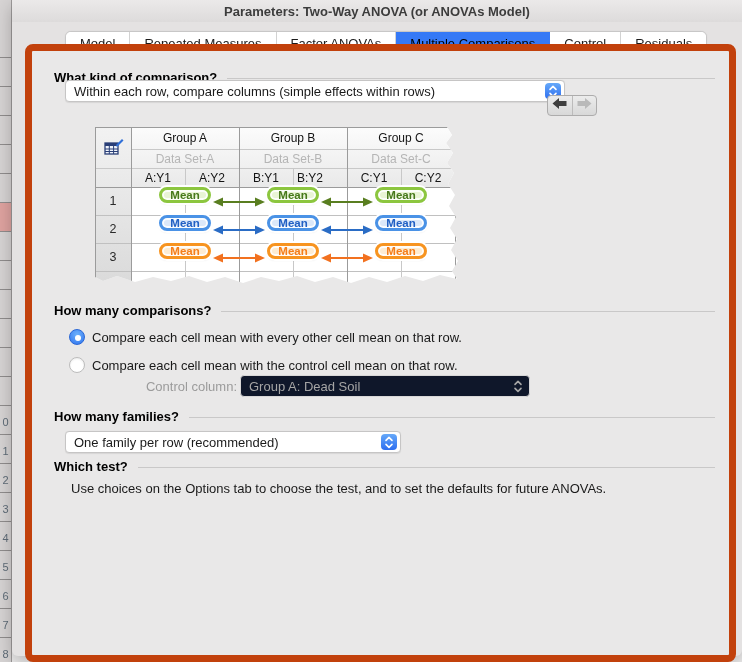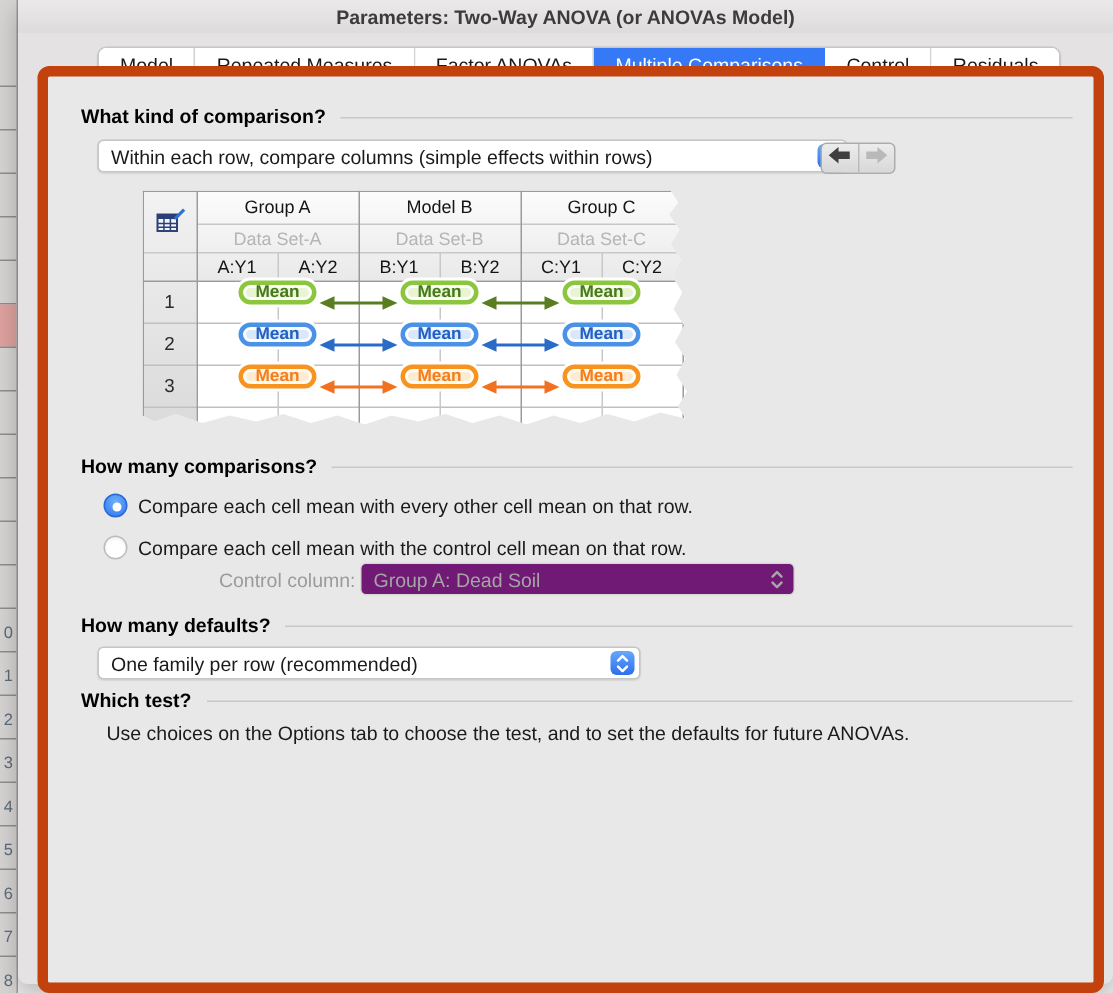--- a/index.html
+++ b/index.html
@@ -23,40 +23,40 @@
             display:flex;align-items:center;justify-content:center;}
   .titlebar span{font-size:13px;font-weight:600;color:#3c3c3c;}
 
   
   .tabbar{position:absolute;left:53px;top:31px;height:22px;display:flex;
           background:#ffffff;border:1px solid #c8c7c7;border-radius:6px;overflow:hidden;
           box-shadow:0 0.5px 1px rgba(0,0,0,.12);}
   .tab{display:flex;align-items:center;padding:0 14px;font-size:13px;color:#1a1a1a;
        border-right:1px solid #d2d2d2;white-space:nowrap;background:#fff;cursor:default;}
   .tab:last-child{border-right:none;}
-  .tab.selected{background:#3579f6;color:#ffffff;border-right-color:#3579f6;}
+  .tab.selected{background:#3579f6;color:#000000;border-right-color:#3579f6;}
 
   
   .panel{position:absolute;left:13px;top:44px;width:697px;height:604px;background:#e9e8e8;
          border:7px solid #c2410c;border-radius:8px;}
 
   .sect-h{position:absolute;left:22px;right:14px;display:flex;align-items:center;gap:10px;}
   .sect-h b{font-size:13px;color:#000;white-space:nowrap;}
   .sect-h .rule{flex:1;height:1px;background:#c9c8c8;margin-top:2px;}
 
   
   .popup{position:absolute;height:22px;background:#ffffff;border:1px solid #c6c5c5;
          border-radius:4px;display:flex;align-items:center;box-sizing:border-box;
          box-shadow:0 0.5px 1px rgba(0,0,0,.08);}
   .popup .ptext{flex:1;font-size:13px;color:#1a1a1a;padding:0 8px;white-space:nowrap;
                 overflow:hidden;}
   .stepper{width:16px;height:16px;margin-right:3px;border-radius:4px;flex:none;
            background:linear-gradient(#66a9f9,#2d6ef0);display:flex;align-items:center;
            justify-content:center;}
-  .popup.disabled{background:#701a75;border-color:#d8d7d7;box-shadow:none;}
+  .popup.disabled{background:#0f172a;border-color:#d8d7d7;box-shadow:none;}
   .popup.disabled .ptext{color:#a5a5a5;}
   .gray-chev{width:16px;height:16px;margin-right:3px;flex:none;display:flex;
              align-items:center;justify-content:center;}
 
   
   .navbtns{position:absolute;left:515px;top:44px;width:50px;height:21px;display:flex;
            background:linear-gradient(#ececec,#d8d8d8);border:1px solid #adacac;
            border-radius:4px;box-sizing:border-box;overflow:hidden;}
   .navbtn{flex:1;display:flex;align-items:center;justify-content:center;}
   .navbtn:first-child{border-right:1px solid #bcbbbb;}
@@ -164,21 +164,21 @@
       <div class="tab">Control</div>
       <div class="tab">Residuals</div>
     </div>
 
     <div class="panel">
 
       <div class="sect-h" style="top:19px">
         <b>What kind of comparison?</b>
         <div class="rule"></div>
       </div>
-      <div class="popup" style="left:33px;top:42px;width:500px">
+      <div class="popup" style="left:33px;top:29px;width:500px">
         <span class="ptext">Within each row, compare columns (simple effects within rows)</span>
         <span class="stepper">
           <svg width="10" height="13" viewBox="0 0 10 13">
               <path d="M2 4.4 L5 1.4 L8 4.4" stroke="#fff" stroke-width="1.6" fill="none" stroke-linecap="round" stroke-linejoin="round"></path>
               <path d="M2 8.4 L5 11.4 L8 8.4" stroke="#fff" stroke-width="1.6" fill="none" stroke-linecap="round" stroke-linejoin="round"></path>
             </svg>
         </span>
       </div>
       <div class="navbtns">
         <div class="navbtn">
@@ -224,31 +224,31 @@
             <rect x="3" y="5" width="13" height="3" fill="#2a3f77"></rect>
             <line x1="3" y1="11" x2="16" y2="11" stroke="#2a3f77" stroke-width="1"></line>
             <line x1="3" y1="13.5" x2="16" y2="13.5" stroke="#2a3f77" stroke-width="1"></line>
             <line x1="7.3" y1="8" x2="7.3" y2="16" stroke="#2a3f77" stroke-width="1"></line>
             <line x1="11.6" y1="8" x2="11.6" y2="16" stroke="#2a3f77" stroke-width="1"></line>
             <path d="M20 1 L21.5 2.5 L16 8 L14 8.5 L14.5 6.5 Z" fill="#2f6fd8"></path>
           </svg>
         </div>
 
         <div class="dg-cell" style="left:36px;top:0;width:108px;height:22px">Group A</div>
-        <div class="dg-cell" style="left:144px;top:0;width:108px;height:22px">Model B</div>
+        <div class="dg-cell" style="left:144px;top:0;width:108px;height:22px">Group B</div>
         <div class="dg-cell" style="left:252px;top:0;width:108px;height:22px">Group C</div>
 
         <div class="dg-cell gray" style="left:36px;top:22px;width:108px;height:19px">Data Set-A</div>
         <div class="dg-cell gray" style="left:144px;top:22px;width:108px;height:19px">Data Set-B</div>
         <div class="dg-cell gray" style="left:252px;top:22px;width:108px;height:19px">Data Set-C</div>
 
         <div class="dg-cell" style="left:36px;top:41px;width:54px;height:19px">A:Y1</div>
         <div class="dg-cell" style="left:90px;top:41px;width:54px;height:19px">A:Y2</div>
         <div class="dg-cell" style="left:144px;top:41px;width:54px;height:19px">B:Y1</div>
-        <div class="dg-cell" style="left:198px;top:41px;width:54px;height:19px">B:Y2</div>
+        <div class="dg-cell" style="left:188px;top:41px;width:54px;height:19px">B:Y2</div>
         <div class="dg-cell" style="left:252px;top:41px;width:54px;height:19px">C:Y1</div>
         <div class="dg-cell" style="left:306px;top:41px;width:54px;height:19px">C:Y2</div>
 
         <div class="dg-cell rowlab" style="left:0;top:60px;width:36px;height:28px">1</div>
         <div class="dg-cell rowlab" style="left:0;top:88px;width:36px;height:28px">2</div>
         <div class="dg-cell rowlab" style="left:0;top:116px;width:36px;height:28px">3</div>
 
         <svg class="dg-arrows" width="370" height="158" viewBox="0 0 370 158">
           <g stroke="#597e20" fill="#597e20" stroke-width="2">
             <line x1="127" y1="75" x2="161" y2="75"></line>
@@ -304,24 +304,24 @@
         <span class="ptext">Group A: Dead Soil</span>
         <span class="gray-chev">
           <svg width="10" height="13" viewBox="0 0 10 13">
               <path d="M2 4.4 L5 1.4 L8 4.4" stroke="#a7a7a7" stroke-width="1.6" fill="none" stroke-linecap="round" stroke-linejoin="round"></path>
               <path d="M2 8.4 L5 11.4 L8 8.4" stroke="#a7a7a7" stroke-width="1.6" fill="none" stroke-linecap="round" stroke-linejoin="round"></path>
             </svg>
         </span>
       </div>
 
       <div class="sect-h" style="top:358px">
-        <b>How many defaults?</b>
+        <b>How many families?</b>
         <div class="rule"></div>
       </div>
-      <div class="popup" style="left:33px;top:380px;width:362px">
+      <div class="popup" style="left:33px;top:380px;width:336px">
         <span class="ptext">One family per row (recommended)</span>
         <span class="stepper">
           <svg width="10" height="13" viewBox="0 0 10 13">
               <path d="M2 4.4 L5 1.4 L8 4.4" stroke="#fff" stroke-width="1.6" fill="none" stroke-linecap="round" stroke-linejoin="round"></path>
               <path d="M2 8.4 L5 11.4 L8 8.4" stroke="#fff" stroke-width="1.6" fill="none" stroke-linecap="round" stroke-linejoin="round"></path>
             </svg>
         </span>
       </div>
 
       <div class="sect-h" style="top:408px">

